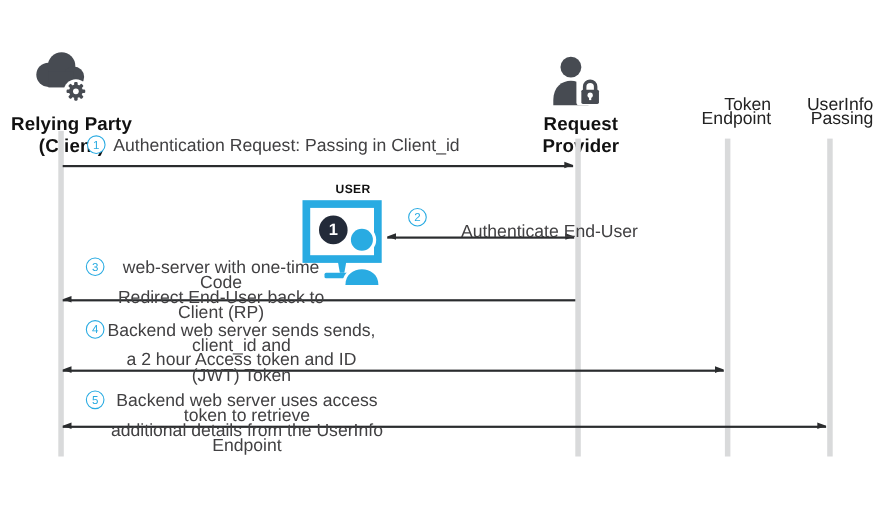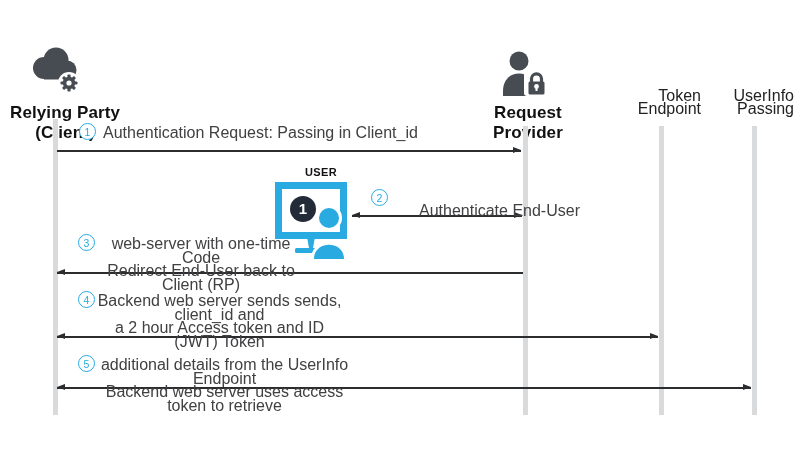--- a/index.html
+++ b/index.html
@@ -149,22 +149,22 @@
   </div>
 
   <div class="step-circle sc4">4</div>
   <div class="step-text st4 centered">
     <div>Backend web server sends sends, client_id and</div>
     <div>a 2 hour Access token and ID (JWT) Token</div>
   </div>
 
   <div class="step-circle sc5">5</div>
   <div class="step-text st5 centered">
+    <div>Backend web server uses access token to retrieve</div>
     <div>additional details from the UserInfo Endpoint</div>
-    <div>Backend web server uses access token to retrieve</div>
   </div>
 
   <div class="user-label">USER</div>
   <div class="monitor-box">
     <svg width="80" height="78" viewBox="0 0 80 78" xmlns="http://www.w3.org/2000/svg">
 
       <polygon points="33,56 41,56 39,67 35,67" fill="#29abe2"></polygon>
       <rect x="21" y="67" width="32" height="5" rx="1.5" fill="#29abe2"></rect>
 
       <rect x="4.5" y="4.5" width="65" height="50" fill="#ffffff" stroke="#29abe2" stroke-width="7"></rect>

